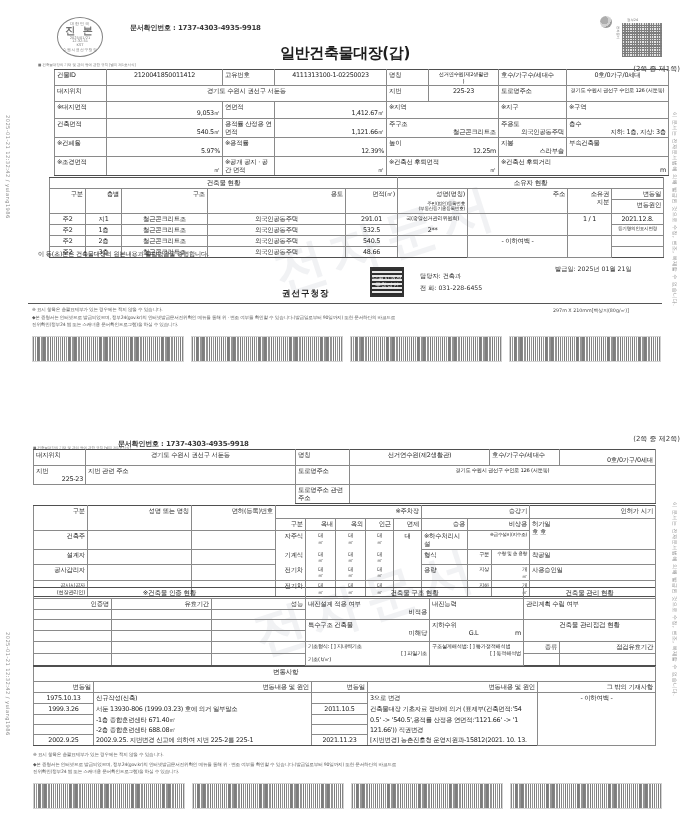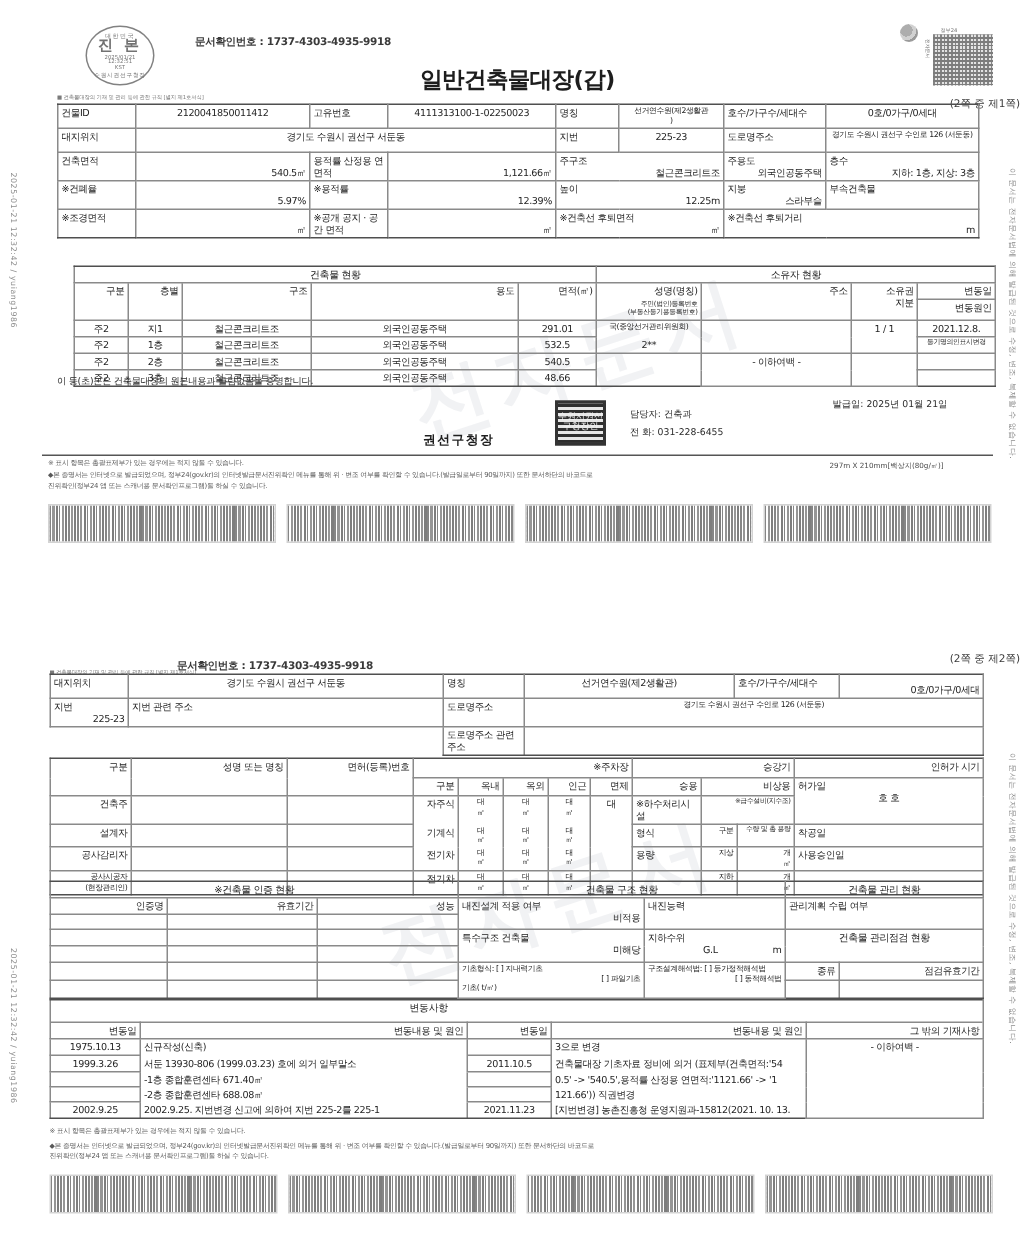--- a/index.html
+++ b/index.html
@@ -211,21 +211,21 @@
   <div class="qr" style="left:622px; top:23px;"></div>
   <div class="qr-side" style="left:620px; top:26px;">전자문서</div>
 
   <div class="title" style="top:44px;">일반건축물대장(갑)</div>
   <div class="page-of" style="top:64px;">(2쪽 중 제1쪽)</div>
   <div class="rule-note" style="left:38px; top:63px;">건축물대장의 기재 및 관리 등에 관한 규칙 [별지 제1호서식]</div>
 
   <div class="sidetext left" style="top:115px;">2025-01-21 12:32:42 / yuiang1986</div>
   <div class="sidetext right" style="top:112px;">이 문서는 전자문서법에 의해 발급된 것으로 수정, 변조, 복제할 수 없습니다.</div>
 
-  <table class="grid" style="left:38px; top:69px; width:614px;">
+  <table class="grid" style="left:54px; top:69px; width:614px;">
     <colgroup>
       <col style="width:52px">
         <col style="width:116px">
       <col style="width:52px">
         <col style="width:112px">
       <col style="width:42px">
         <col style="width:70px">
       <col style="width:68px">
         <col style="width:102px">
     </colgroup>
@@ -241,20 +241,29 @@
         <td class="lbl topline mid">호수/가구수/세대수</td>
         <td class="topline cv">0호/0가구/0세대</td>
       </tr>
       <tr style="height:16px">
         <td class="lbl mid">대지위치</td>
         <td class="cv" colspan="3">경기도 수원시 권선구 서둔동</td>
         <td class="lbl mid">지번</td>
         <td class="cv">225-23</td>
         <td class="lbl mid">도로명주소</td>
         <td class="cv tiny">경기도 수원시 권선구 수인로 126 (서둔동)</td>
+      </tr>
+      <tr style="height:17px">
+        <td class="lbl" colspan="1">※대지면적</td>
+        <td class="val" style="vertical-align:bottom">9,053㎡</td>
+        <td class="lbl">연면적</td>
+        <td class="val" style="vertical-align:bottom">1,412.67㎡</td>
+        <td class="lbl" colspan="2">※지역</td>
+        <td class="lbl">※지구</td>
+        <td class="lbl">※구역</td>
       </tr>
       <tr style="height:17px">
         <td class="lbl">건축면적</td>
         <td class="val" style="vertical-align:bottom">540.5㎡</td>
         <td class="lbl">용적률 산정용 연면적</td>
         <td class="val" style="vertical-align:bottom">1,121.66㎡</td>
         <td class="lbl" colspan="2">
           <div>주구조</div>
           <div style="text-align:right">철근콘크리트조</div>
         </td>
@@ -484,21 +493,21 @@
       <tr style="height:12px">
         <td class="hdr">구분</td>
         <td class="hdr">옥내</td>
         <td class="hdr">옥외</td>
         <td class="hdr">인근</td>
         <td class="hdr">면제</td>
         <td class="hdr" colspan="1">승용</td>
         <td class="hdr" colspan="2">비상용</td>
         <td class="lbl" rowspan="2">
           <div>허가일</div>
-          <div style="text-align:center">호 호</div>
+          <div style="text-align:left">호 호</div>
         </td>
       </tr>
 
       <tr style="height:13px">
         <td class="hdr">건축주</td>
         <td></td>
         <td></td>
         <td class="hdr noB">자주식</td>
         <td class="cv tiny noB" style="white-space:pre-line">대
 ㎡</td>

